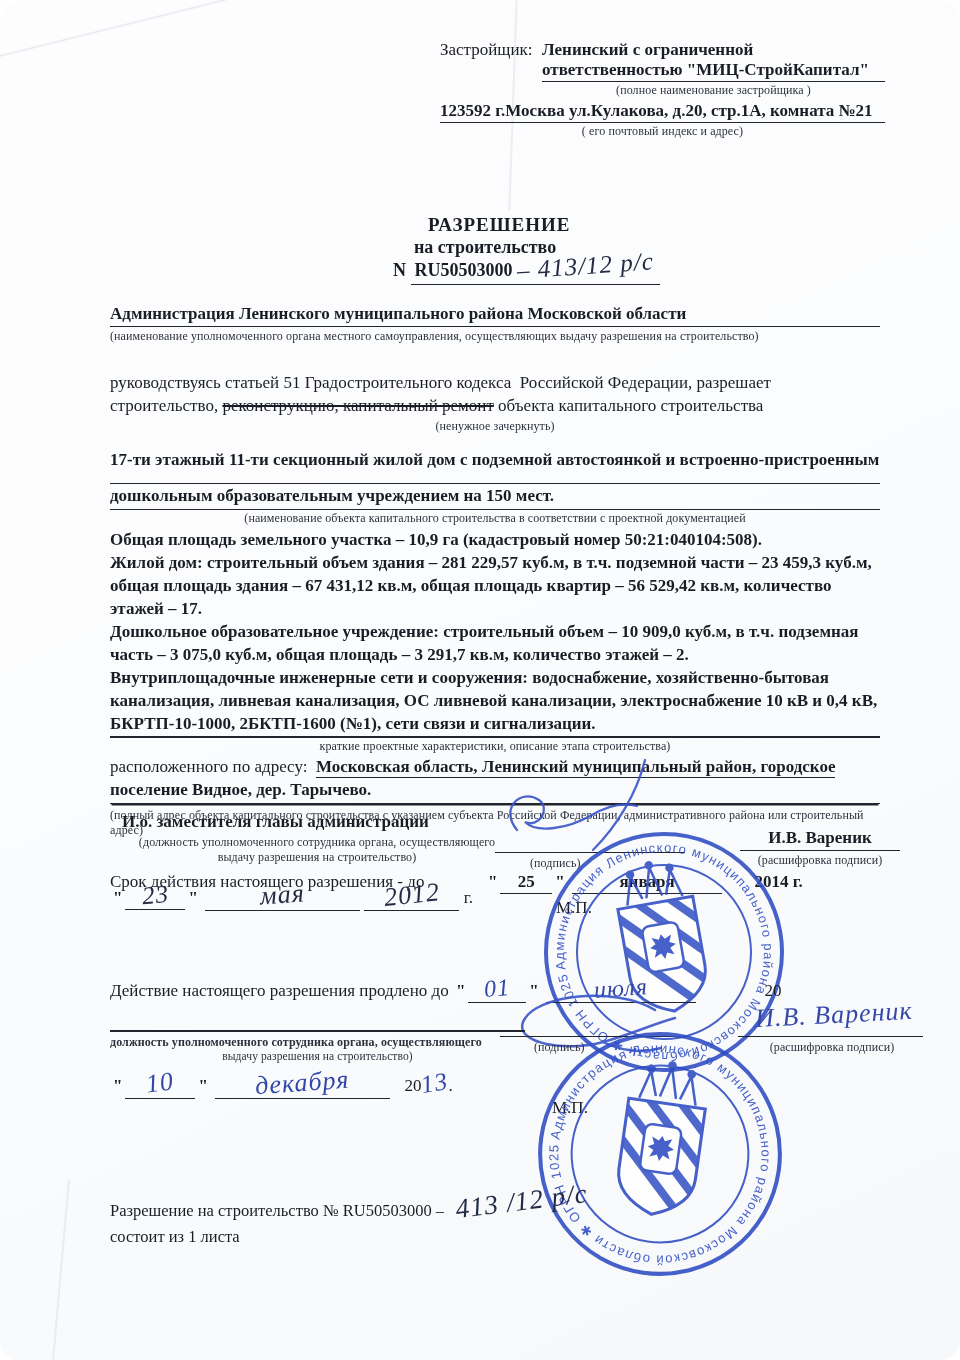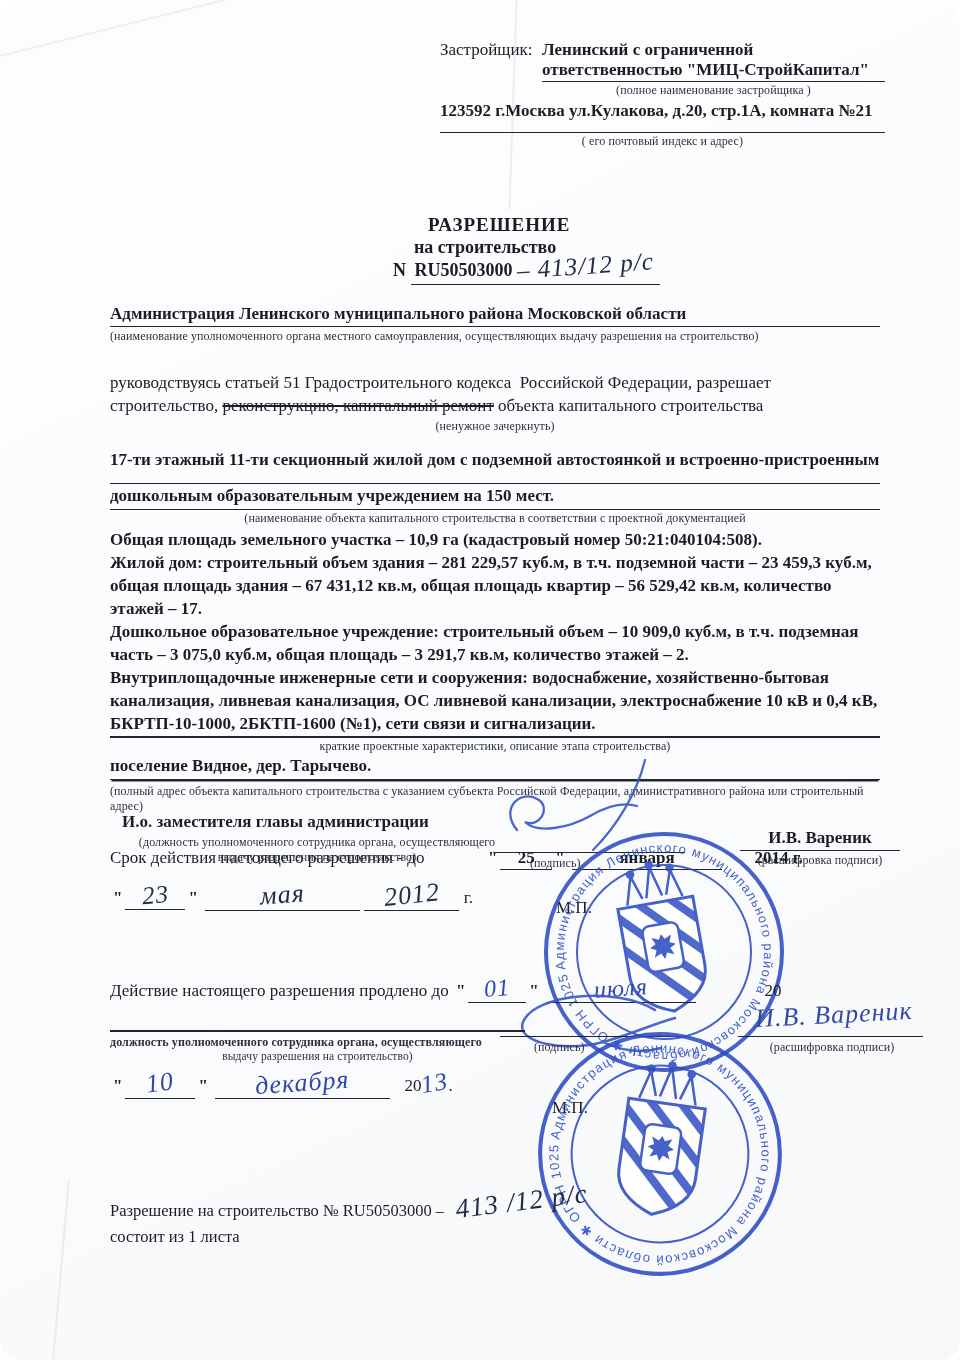--- a/index.html
+++ b/index.html
@@ -34,21 +34,21 @@
 
   <div class="abs" style="left:440px;top:40px;width:445px;">
     <div style="display:flex;font-size:17px;">
       <span style="width:102px;">Застройщик:</span>
       <span class="b">Ленинский с ограниченной</span>
     </div>
     <div class="b ul" style="margin-left:102px;font-size:17px;padding-bottom:1px;">
       <span>ответственностью "МИЦ-СтройКапитал"</span>
     </div>
     <div class="cap" style="margin-left:102px;text-align:center;padding-top:1px;">(полное наименование застройщика )</div>
-    <div class="b ul" style="font-size:17px;margin-top:3px;padding-bottom:11px;">
+    <div class="b ul" style="font-size:17px;margin-top:3px;padding-bottom:1px;">
       <span>123592 г.Москва ул.Кулакова, д.20, стр.1А, комната №21</span>
     </div>
     <div class="cap" style="text-align:center;padding-top:1px;">( его почтовый индекс и адрес)</div>
   </div>
 
   <div class="abs b" style="left:428px;top:214px;font-size:19px;letter-spacing:1px;">РАЗРЕШЕНИЕ</div>
   <div class="abs b" style="left:414px;top:237px;font-size:18px;">на строительство</div>
   <div class="abs" style="left:393px;top:254px;font-size:18px;">
     <span class="b">N</span>
     <span class="ul" style="display:inline-block;padding:0 6px 2px 4px;">
@@ -72,20 +72,24 @@
     <div class="cap" style="text-align:center;padding-top:1px;">(наименование объекта капитального строительства в соответствии с проектной документацией</div>
 
     <div class="b body-txt" style="margin-top:2px;">
       <p>Общая площадь земельного участка – 10,9 га (кадастровый номер 50:21:040104:508).</p>
       <p>Жилой дом: строительный объем здания – 281 229,57 куб.м, в т.ч. подземной части – 23 459,3 куб.м, общая площадь здания – 67 431,12 кв.м, общая площадь квартир – 56 529,42 кв.м, количество этажей – 17.</p>
       <p>Дошкольное образовательное учреждение: строительный объем – 10 909,0 куб.м, в т.ч. подземная часть – 3 075,0 куб.м, общая площадь – 3 291,7 кв.м, количество этажей – 2.</p>
       <p style="border-bottom:2px solid #23252e;padding-bottom:1px;">Внутриплощадочные инженерные сети и сооружения: водоснабжение, хозяйственно-бытовая канализация,  ливневая канализация, ОС ливневой канализации, электроснабжение 10 кВ и 0,4 кВ, БКРТП-10-1000, 2БКТП-1600 (№1), сети связи и сигнализации.</p>
     </div>
     <div class="cap" style="text-align:center;padding-top:1px;">краткие проектные характеристики, описание этапа строительства)</div>
 
+    <p class="body-txt" style="margin-top:1px;">
+      <span>расположенного по адресу:</span>&nbsp;
+      <span class="b ul" style="padding-bottom:1px;">Московская область, Ленинский муниципальный район, городское</span>
+    </p>
     <div class="b body-txt" style="border-bottom:1.5px solid #23252e;padding-bottom:2px;box-shadow:0 3px 0 -1.5px #23252e;">
       <span>поселение Видное, дер. Тарычево.</span>
     </div>
     <div class="cap" style="padding-top:4px;">(полный адрес объекта капитального строительства с указанием субъекта Российской Федерации, административного района  или строительный адрес)</div>
 
     <p class="body-txt" style="margin-top:32px;">
       <span>Срок действия настоящего разрешения - до</span>
       <span style="display:inline-block;width:52px;"></span>
       <span class="q">"</span><span class="slot b" style="width:52px;">25</span><span class="q">"</span>
       <span class="slot b" style="width:150px;">января</span>

